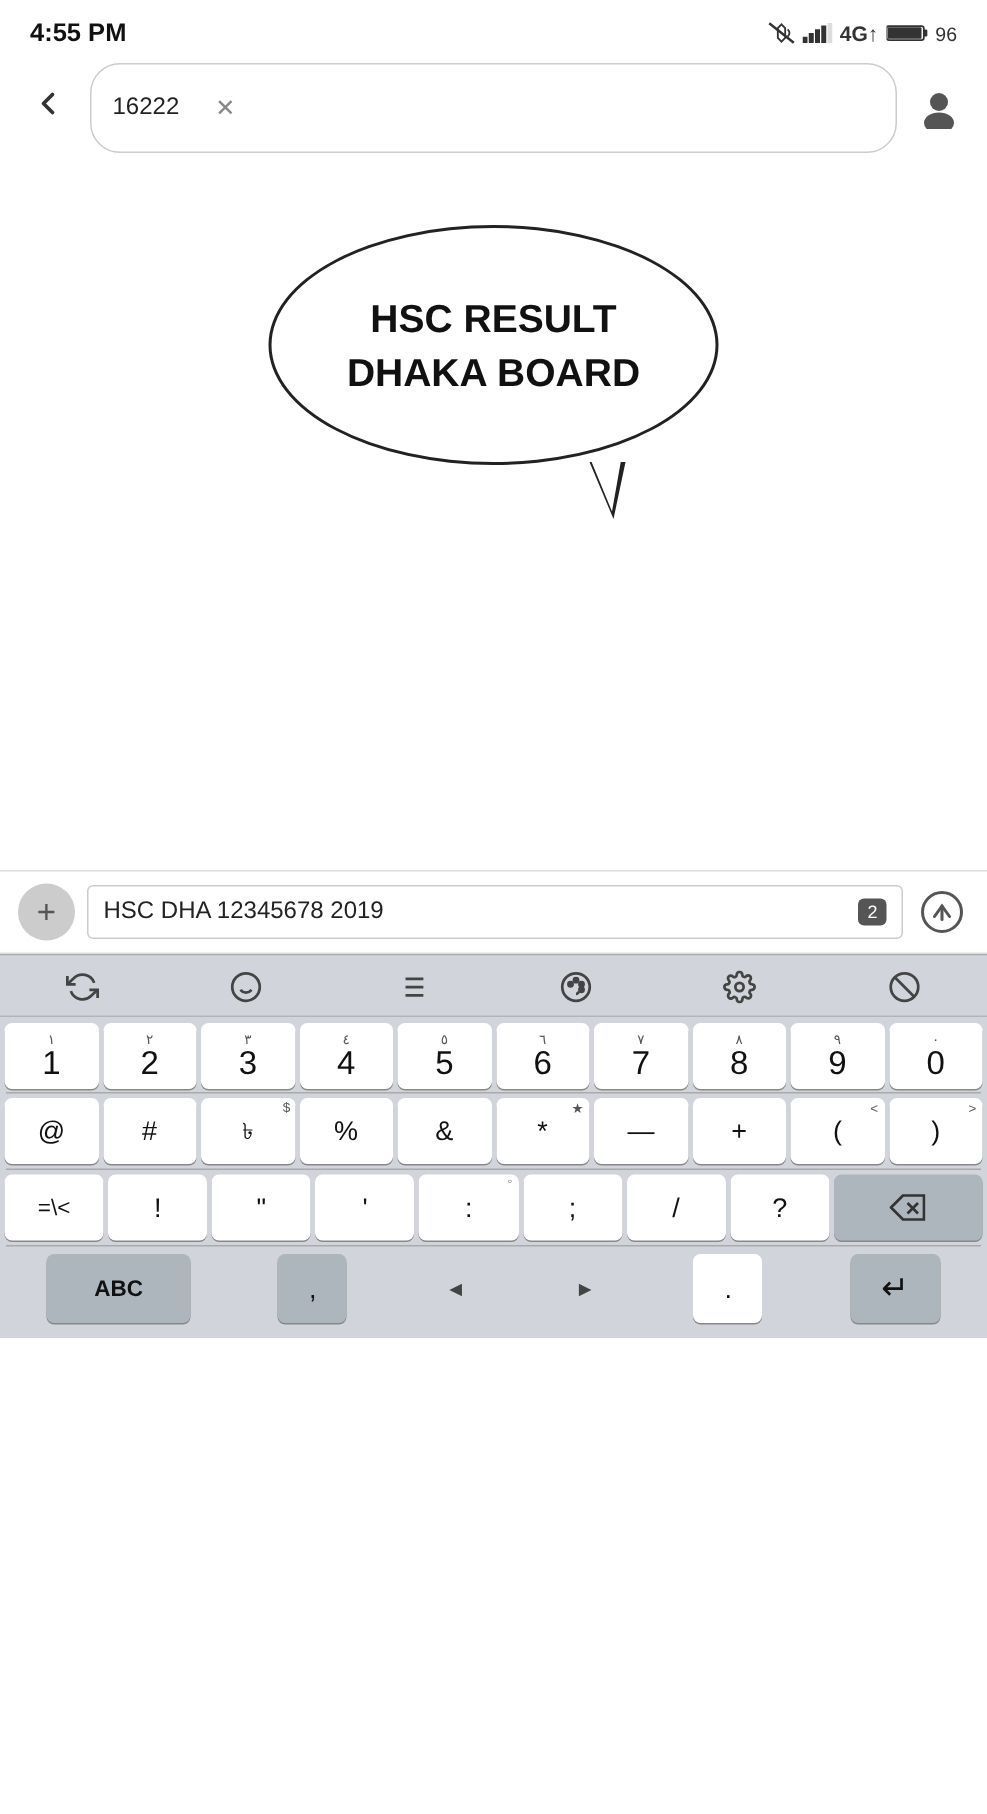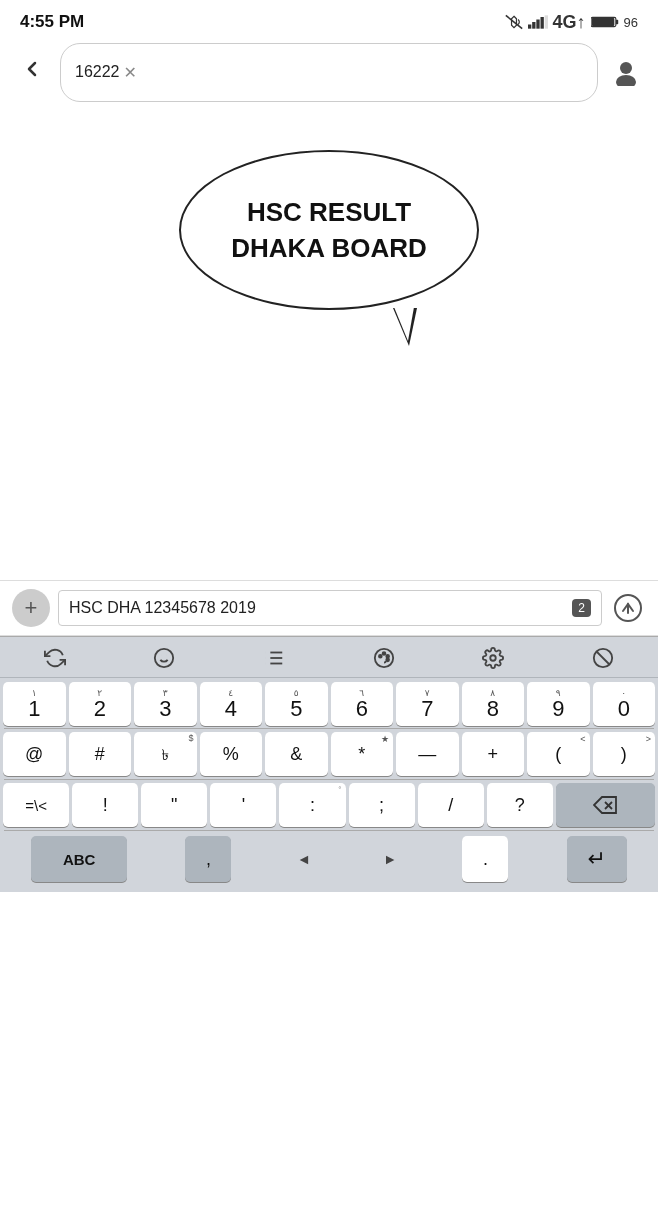--- a/index.html
+++ b/index.html
@@ -49,21 +49,21 @@
     }
     .address-bar {
       display: flex;
       align-items: center;
       background: #fff;
       border: 1.5px solid #ccc;
       border-radius: 20px;
       padding: 19px 14px;
       flex: 1;
       margin: 0 12px;
-      gap: 4px;
+      gap: 24px;
     }
     .address-text {
       font-size: 16px;
       color: #222;
     }
     .address-close {
       font-size: 16px;
       color: #888;
       cursor: pointer;
     }
@@ -312,21 +312,21 @@
       <path d="M11 2 L14 5 L14 13 L11 16 L8 13 L8 5 Z" fill="none" stroke="#333" stroke-width="1.5"></path>
       <path d="M16 6 Q19 9 16 12" fill="none" stroke="#333" stroke-width="1.5"></path>
     </svg>
     <svg width="20" height="16" viewBox="0 0 24 16">
       <rect x="0" y="11" width="4" height="5" fill="#333"></rect>
       <rect x="5" y="8" width="4" height="8" fill="#333"></rect>
       <rect x="10" y="5" width="4" height="11" fill="#333"></rect>
       <rect x="15" y="2" width="4" height="14" fill="#333"></rect>
       <rect x="20" y="0" width="4" height="16" fill="#ddd"></rect>
     </svg>
-    <span style="font-size:18px;font-weight:600;color:#333;">4G↑</span>
+    <span style="font-size:14px;font-weight:600;color:#333;">4G↑</span>
     <svg width="28" height="16" viewBox="0 0 36 16">
       <rect x="0" y="2" width="32" height="12" rx="2" fill="none" stroke="#333" stroke-width="1.5"></rect>
       <rect x="32" y="5" width="3" height="6" rx="1" fill="#333"></rect>
       <rect x="1" y="3" width="29" height="10" rx="1" fill="#333"></rect>
     </svg>
     <span style="font-size:13px;color:#333;">96</span>
   </div>
 </div>
 
 <div class="top-nav">

